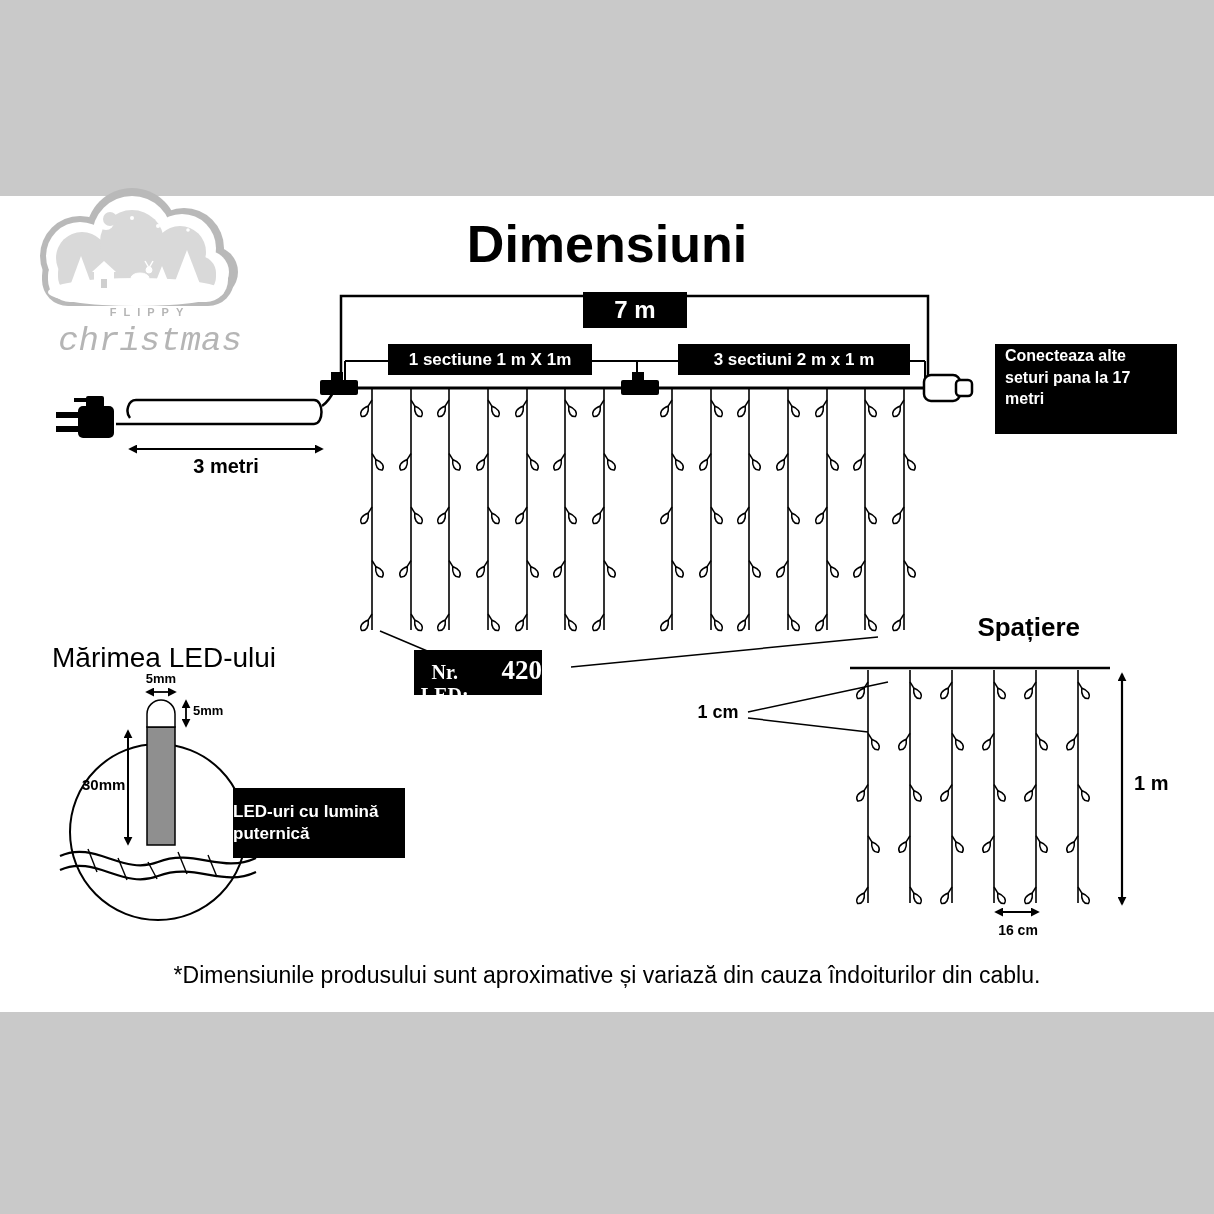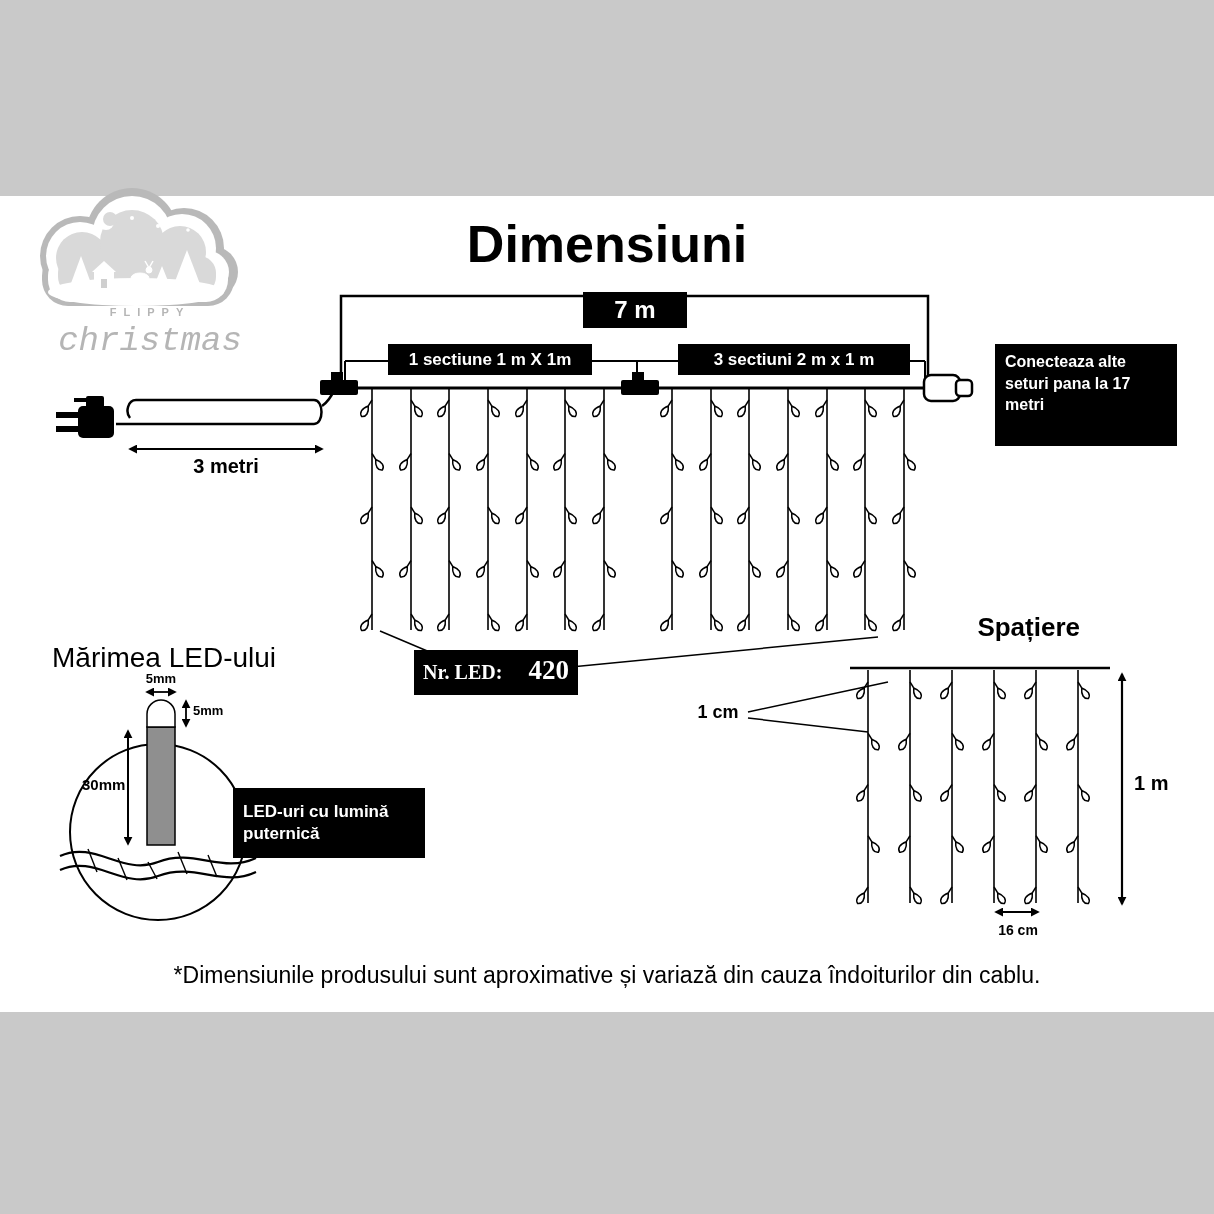--- a/index.html
+++ b/index.html
@@ -7,25 +7,25 @@
   .band{position:absolute;left:0;width:1214px;background:#c9c9c9;z-index:0}
   #band-top{top:0;height:196px}
   #band-bottom{top:1012px;height:202px}
   #artwork{position:absolute;left:0;top:0;z-index:1}
   .lbl{position:absolute;z-index:2;white-space:nowrap}
   .bb{position:absolute;z-index:2;background:#000;color:#fff;font-weight:bold;display:flex;align-items:center;justify-content:center;text-align:center}
   #page-title{left:0;top:214px;width:1214px;text-align:center;font-size:52px;font-weight:bold}
   #box-7m{left:583px;top:292px;width:104px;height:36px;font-size:24px}
   #box-sec1{left:388px;top:344px;width:204px;height:31px;font-size:17px}
   #box-sec2{left:678px;top:344px;width:232px;height:31px;font-size:17px}
-  #box-connect{left:995px;top:344px;width:162px;height:88px;font-size:16px;justify-content:flex-start;text-align:left;padding:7px 10px;line-height:1.35;align-items:flex-start;white-space:normal}
-  #box-nrled{left:414px;top:650px;width:164px;height:40px;font-family:"Liberation Serif",serif;gap:26px;align-items:baseline;padding-top:5px}
+  #box-connect{left:995px;top:344px;width:162px;height:88px;font-size:16px;justify-content:flex-start;text-align:left;padding:1px 10px;line-height:1.35;align-items:flex-start;white-space:normal}
+  #box-nrled{left:414px;top:650px;width:128px;height:40px;font-family:"Liberation Serif",serif;gap:26px;align-items:baseline;padding-top:5px}
   #nrled-label{font-size:20px;font-weight:bold}
   #nrled-value{font-size:27px;font-weight:bold}
-  #box-lednote{left:233px;top:788px;width:172px;height:58px;font-size:17px;justify-content:flex-start;text-align:left;padding:6px 10px;line-height:1.3;white-space:normal}
+  #box-lednote{left:233px;top:788px;width:172px;height:58px;font-size:17px;justify-content:flex-start;text-align:left;padding:6px 0;line-height:1.3;white-space:normal}
   #lbl-3m{left:126px;top:455px;width:200px;text-align:center;font-size:20px;font-weight:bold}
   #lbl-spatiere{left:900px;top:612px;width:180px;text-align:right;font-size:26px;font-weight:bold}
   #lbl-9cm{left:692px;top:702px;width:52px;text-align:center;font-size:18px;font-weight:bold}
   #lbl-1m{left:1134px;top:772px;font-size:20px;font-weight:bold}
   #lbl-16cm{left:988px;top:922px;width:60px;text-align:center;font-size:14px;font-weight:bold}
   #lbl-marimea{left:52px;top:642px;font-size:28px}
   #lbl-5mm-w{left:132px;top:671px;width:58px;text-align:center;font-size:13px;font-weight:bold}
   #lbl-5mm-h{left:193px;top:703px;font-size:13px;font-weight:bold}
   #lbl-30mm{left:82px;top:776px;font-size:15px;font-weight:bold}
   #lbl-flippy{left:30px;top:306px;width:240px;text-align:center;font-size:11px;font-weight:bold;letter-spacing:7px;color:#b5b5b5}

